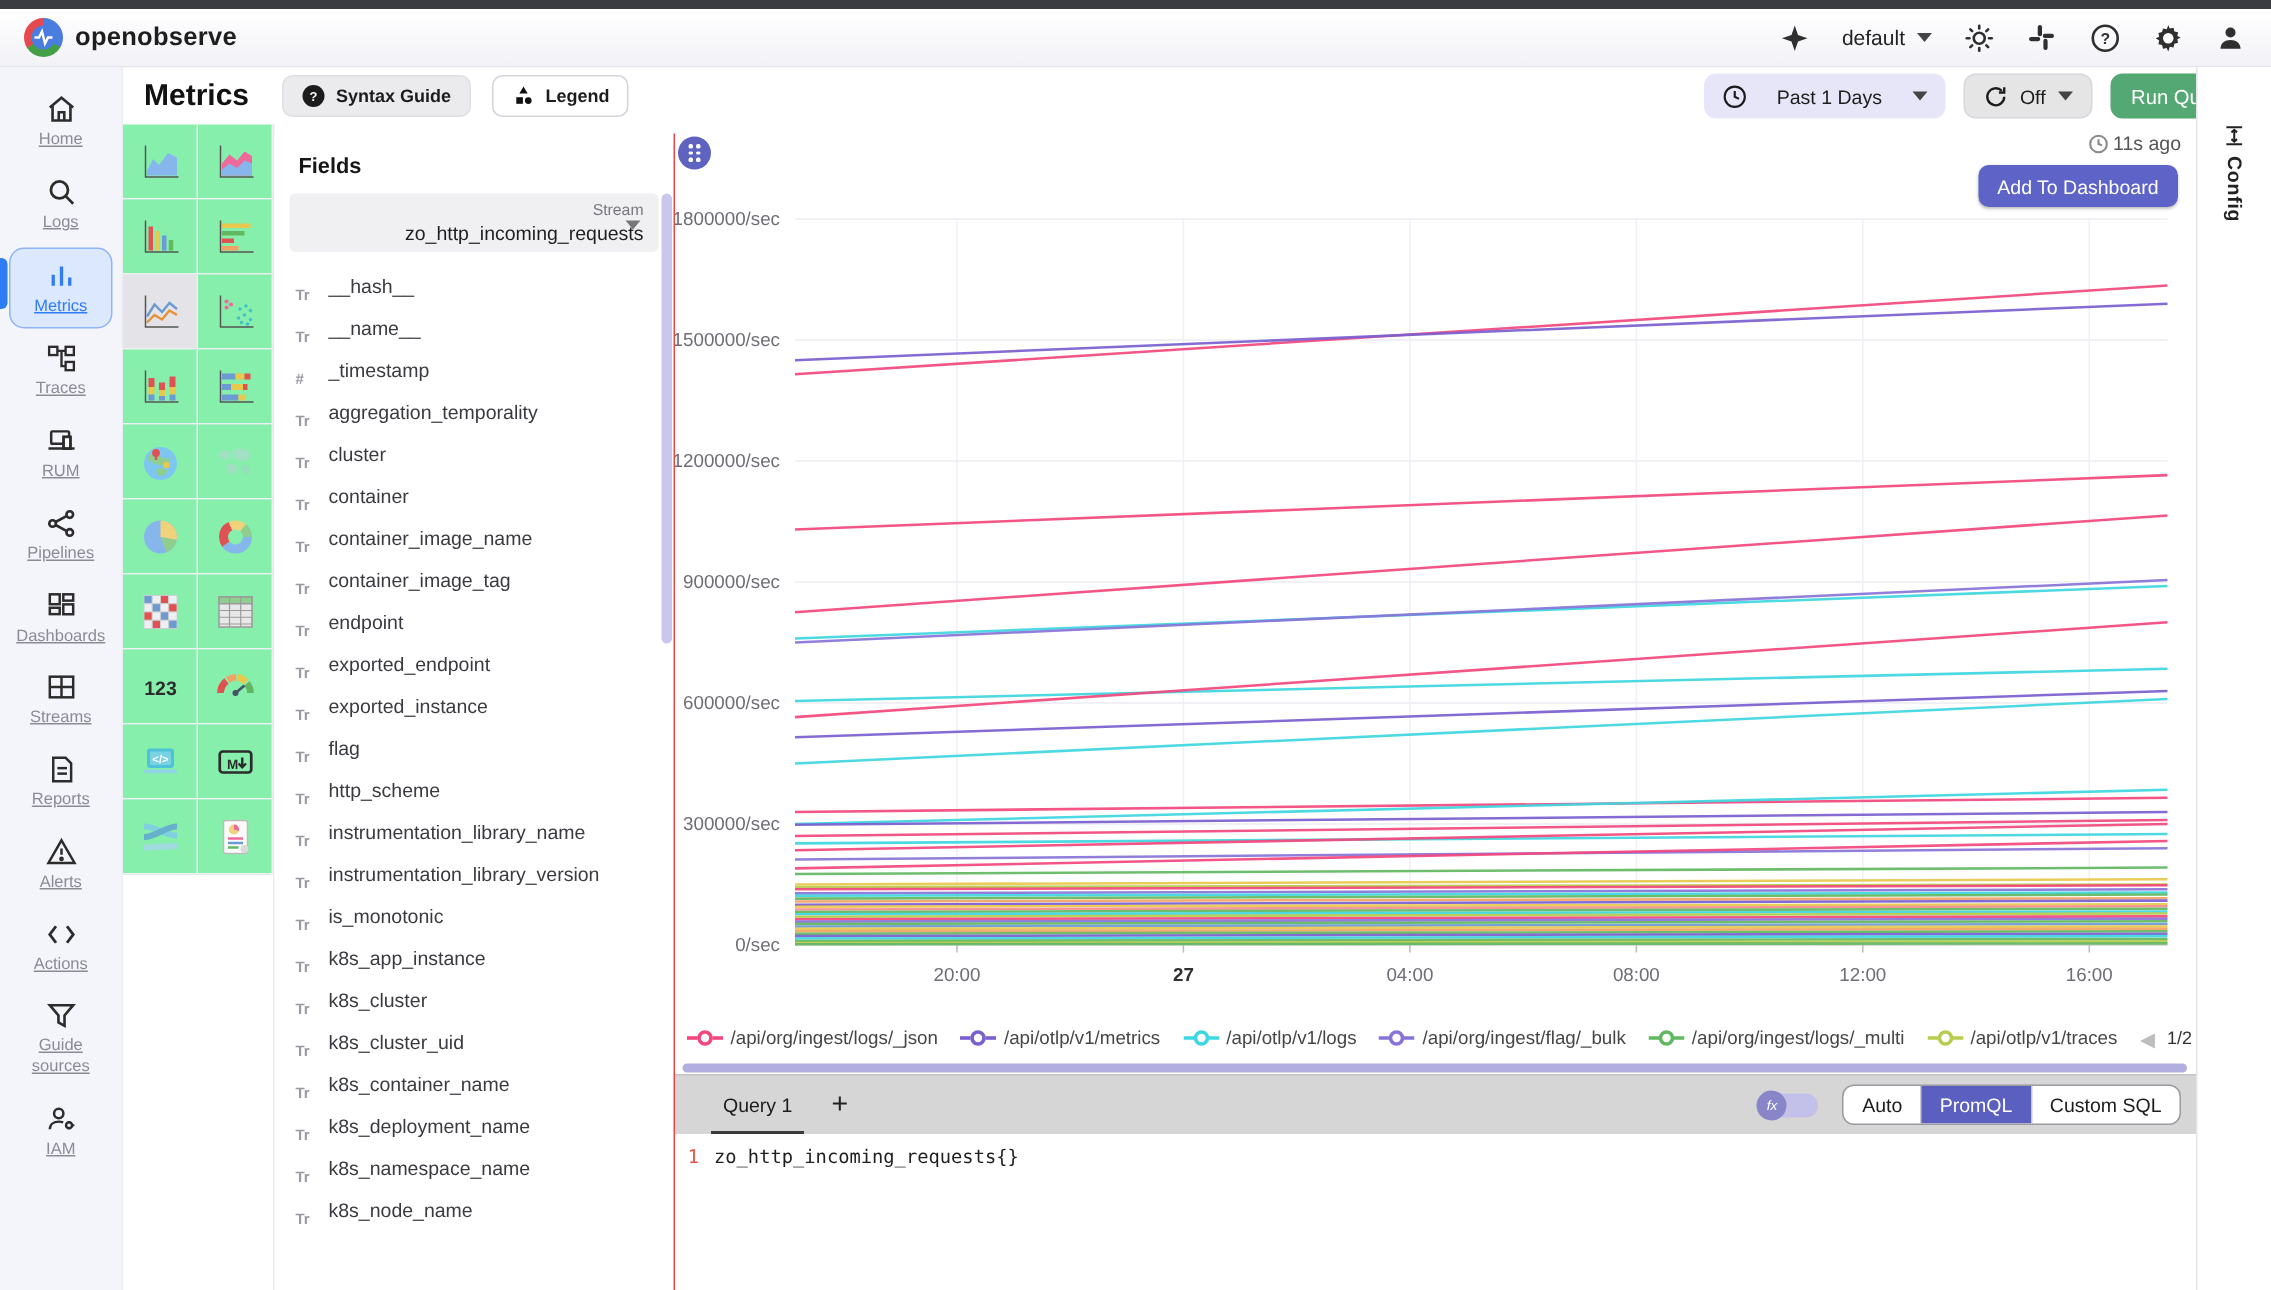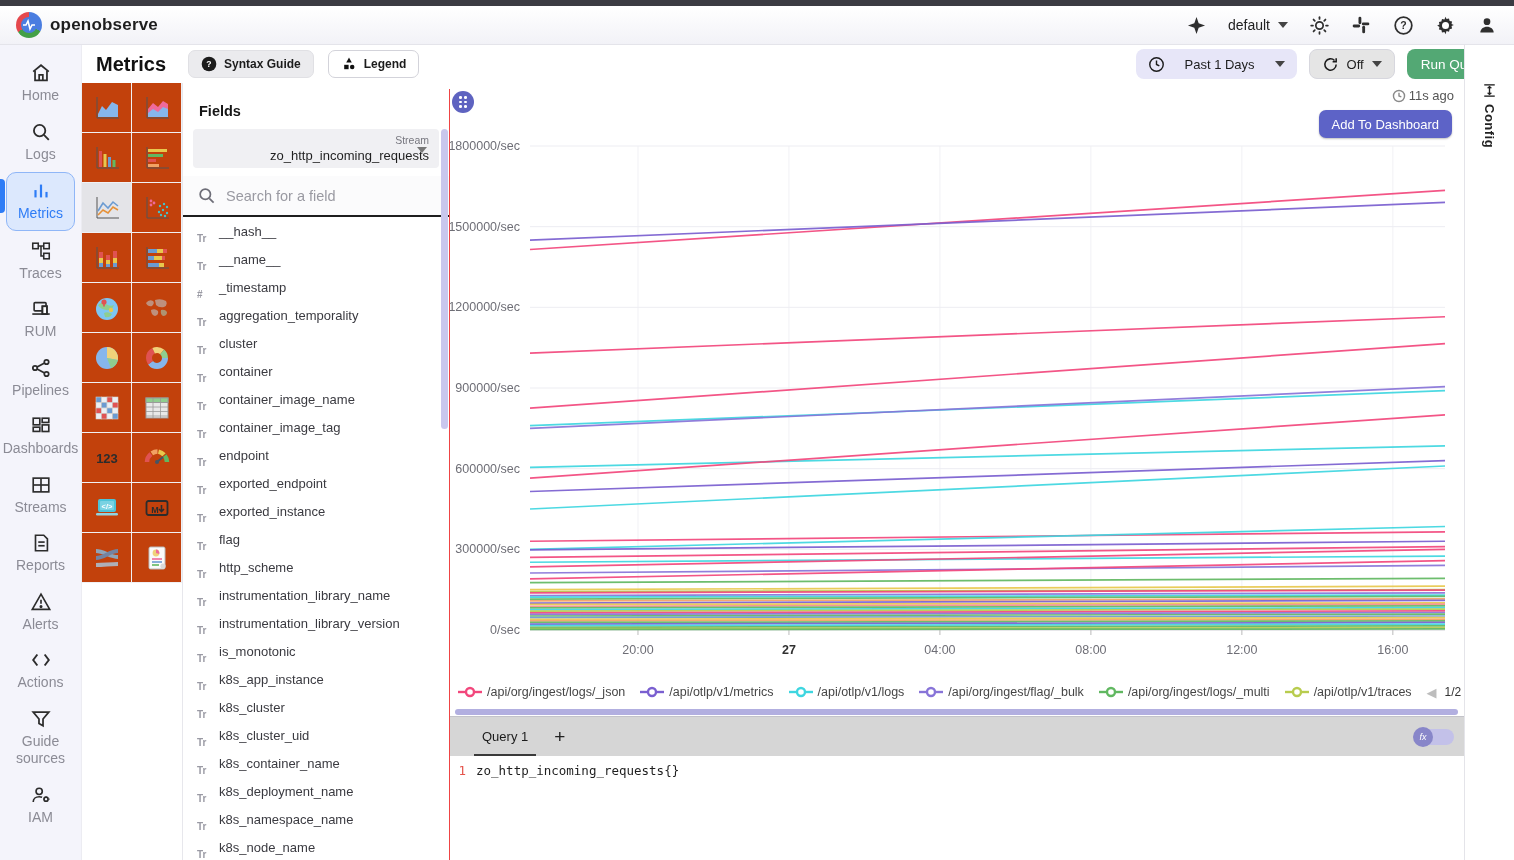--- a/index.html
+++ b/index.html
@@ -11,39 +11,39 @@
 #brand .logo{width:26px;height:26px;border-radius:50%;background:conic-gradient(#4a7de0 0 33%,#43a047 33% 66%,#e5484d 66% 100%);position:relative;}
 #brand .logo::after{content:"";position:absolute;left:5px;top:5px;width:16px;height:16px;border-radius:50%;background:#4a7de0;}
 #brand .logo svg{position:absolute;left:4px;top:4px;z-index:2;}
 #brand .name{font-size:17px;font-weight:bold;color:#1e1e1e;letter-spacing:.2px;}
 #topbar-right{margin-left:auto;display:flex;align-items:center;gap:20px;}
 .org{display:flex;align-items:center;gap:8px;font-size:14px;color:#222;cursor:pointer;}
 .caret{width:0;height:0;border-left:5px solid transparent;border-right:5px solid transparent;border-top:6px solid #444;display:inline-block;}
 .tb-icon{width:22px;height:22px;display:flex;align-items:center;justify-content:center;color:#333;}
 #sidebar{left:0;top:45px;width:82px;height:815px;background:#f4f4fb;border-right:1px solid #ececf2;padding-top:8px;}
 .side-item{position:relative;display:flex;flex-direction:column;align-items:center;gap:3px;padding:7px 4px;margin:2px 6px;cursor:pointer;border-radius:10px;}
-.side-item .side-label{font-size:14px;color:#8b8b95;text-align:center;line-height:1.25;}
+.side-item .side-label{font-size:11px;color:#8b8b95;text-align:center;line-height:1.25;text-decoration:underline;}
 .side-item svg{stroke:#2c2c2c;}
 .side-item.active{background:#dce8fd;border:1px solid #8fb6f7;}
 .side-item.active .side-label{color:#2e7cf6;}
 .side-item.active svg{stroke:#2e7cf6;}
 .side-item.active::before{content:"";position:absolute;left:-7px;top:6px;width:5px;height:34px;background:#2e7cf6;border-radius:0 4px 4px 0;}
 #hdr{left:82px;top:45px;width:1432px;height:38px;background:#fff;display:flex;align-items:center;padding:0 14px;}
 #hdr .title{font-size:20px;font-weight:600;color:#111;margin-right:22px;}
 .hbtn{display:flex;align-items:center;gap:7px;height:28px;padding:0 12px;border-radius:7px;font-size:12px;font-weight:bold;color:#1c1c1c;cursor:pointer;}
 .hbtn.gray{background:#ebebee;border:1px solid #e0e0e4;margin-right:14px;}
 .hbtn.white{background:#fff;border:1px solid #d3d3da;}
 #hdr-right{margin-left:auto;display:flex;align-items:center;gap:12px;}
 .pill{display:flex;align-items:center;gap:8px;height:30px;padding:0 12px;border-radius:8px;font-size:13px;color:#1d1d1d;cursor:pointer;}
 .pill.time{background:#e7e6f8;gap:20px;}
 .pill.refresh{background:#e5e5e5;border:1px solid #d7d7de;}
 .runq{height:30px;padding:0 14px;border-radius:8px;background:#53a874;color:#fff;font-size:13.5px;display:flex;align-items:center;cursor:pointer;}
 #typebar{left:82px;top:83px;width:101px;height:777px;background:#fff;border-right:1px solid #e7e7ec;}
 #typegrid{display:grid;grid-template-columns:50px 50px;}
-.tcell{width:50px;height:50px;border-right:1px solid #f0f0f4;border-bottom:1px solid #f0f0f4;display:flex;align-items:center;justify-content:center;cursor:pointer;background:#c2410c;}
+.tcell{width:50px;height:50px;border-right:1px solid #f0f0f4;border-bottom:1px solid #f0f0f4;display:flex;align-items:center;justify-content:center;cursor:pointer;background:#86efac;}
 .tcell.selected{background:#e4e4e8;}
 #fields{left:183px;top:89px;width:267px;height:777px;background:#fff;border-right:1px solid #ef4444;overflow:hidden;}
 #fields .ftitle{font-size:14.5px;font-weight:bold;color:#161616;padding:14px 16px 8px;}
 #stream-box{margin:2px 10px 8px;background:#f0f0f3;border-radius:4px;padding:5px 10px;position:relative;cursor:pointer;text-align:right;}
 #stream-box .slab{font-size:10.5px;color:#77777f;}
 #stream-box .sval{font-size:13px;color:#1f1f1f;margin-top:2px;}
 #stream-box .caret{position:absolute;right:12px;top:18px;border-top-color:#777;}
 #fsearch{margin:0;display:flex;align-items:center;gap:10px;padding:10px 14px;border-bottom:2px solid #1e1e1e;background:#fbfbfc;}
 #fsearch input{border:none;outline:none;background:transparent;font-size:14.5px;color:#333;width:190px;font-family:"Liberation Sans",sans-serif;}
 #fsearch input::placeholder{color:#9a9aa2;}
@@ -543,27 +543,20 @@
       </div>
     </div>
   </div>
 
 <div class="abs" id="fields">
   <div class="ftitle">Fields</div>
   <div id="stream-box">
     <div class="slab">Stream</div>
     <div class="sval">zo_http_incoming_requests</div>
     <span class="caret"></span>
-  </div>
-  <div id="fsearch">
-    <svg width="19" height="19" viewBox="0 0 24 24" fill="none" stroke="#6e6e78" stroke-width="2.2">
-        <circle cx="10.5" cy="10.5" r="6.5"></circle>
-        <line x1="15.5" y1="15.5" x2="21" y2="21"></line>
-      </svg>
-    <input placeholder="Search for a field" style="">
   </div>
   <div id="flist">
       <div class="frow">
         <span class="ficon">Tr</span>
         <span class="fname">__hash__</span>
       </div>
       <div class="frow">
         <span class="ficon">Tr</span>
         <span class="fname">__name__</span>
       </div>
@@ -825,20 +818,25 @@
   </div>
 </div>
 
 <div class="abs" id="querybar">
   <div id="qtab">Query 1</div>
   <div id="qadd">+</div>
   <div class="right">
     <div id="fxtoggle">
         <span class="knob">fx</span>
       </div>
+    <div id="modes">
+        <span class="mode">Auto</span>
+        <span class="mode sel">PromQL</span>
+        <span class="mode">Custom SQL</span>
+      </div>
   </div>
 </div>
 
 <div class="abs" id="editor">
   <div class="eline">
     <span class="lnum">1</span>
     <span class="code">zo_http_incoming_requests{}</span>
   </div>
 </div>
 

